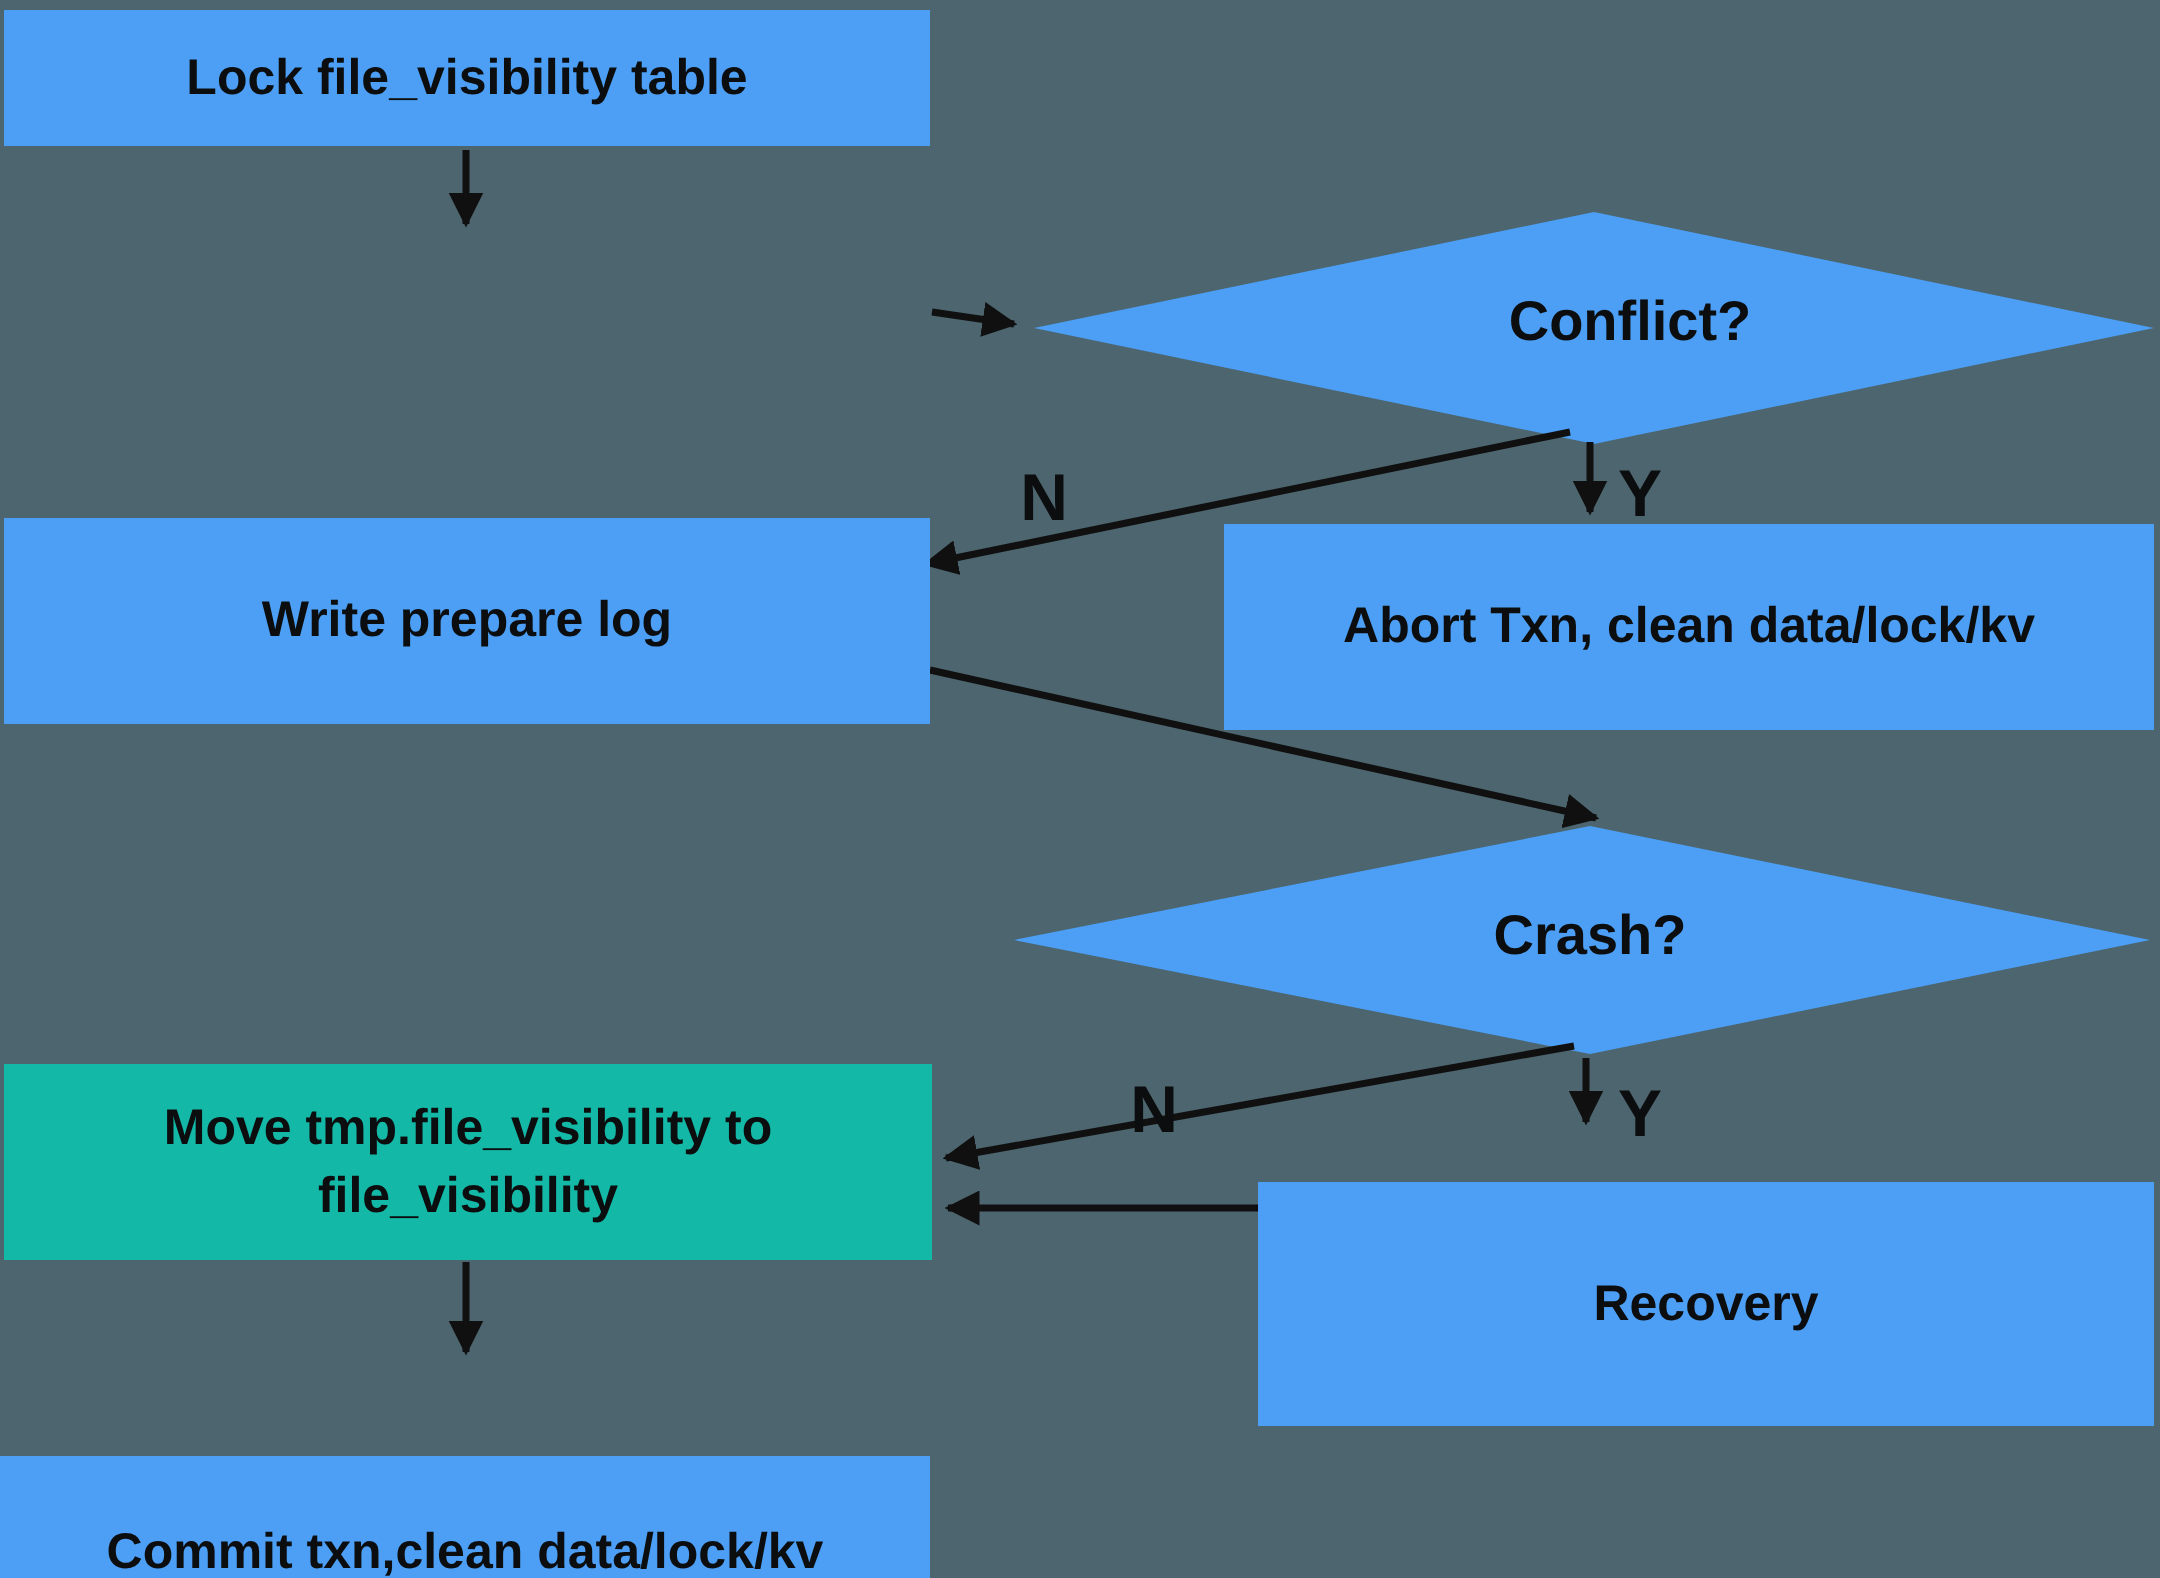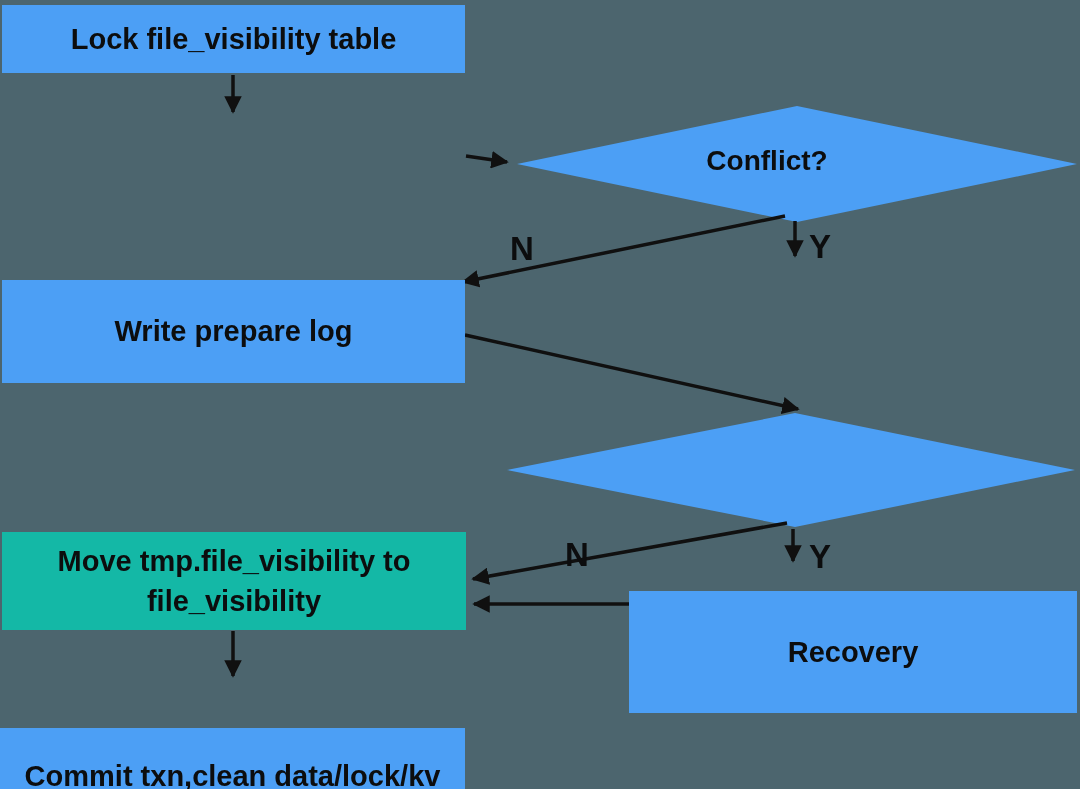--- a/index.html
+++ b/index.html
@@ -20,21 +20,21 @@
     left: 0; top: 0;
     width: 1080px; height: 789px;
   }
   .node {
     position: absolute;
     display: flex;
     align-items: center;
     justify-content: center;
     text-align: center;
     font-weight: 700;
-    font-size: 29px;
+    font-size: 25px;
     line-height: 1.38;
     color: #0c0d0e;
     box-sizing: border-box;
     padding: 0 10px;
   }
   .node-blue { background: #4C9FF5; }
   .node-orange { background: #14b8a6; }
 
   .diamond-label {
     position: absolute;
@@ -53,27 +53,27 @@
     justify-content: center;
     font-weight: 700;
     font-size: 33px;
     color: #0c0d0e;
   }
 
   
   .n-lock     { left: 2px;   top: 5px;   width: 463px; height: 68px;  }
   .n-read     { left: 2px;   top: 118px; width: 463px; height: 102px; }
   .n-abort    { left: 612px; top: 262px; width: 465px; height: 103px; }
-  .n-write    { left: 2px;   top: 280px; width: 463px; height: 103px; }
+  .n-write    { left: 2px;   top: 259px; width: 463px; height: 103px; }
   .n-move     { left: 2px;   top: 532px; width: 464px; height: 98px;  }
   .n-recovery { left: 629px; top: 591px; width: 448px; height: 122px; }
   .n-commit   { left: 0px;   top: 684px; width: 465px; height: 97px; margin-top: 44px;  }
 
   
-  .l-conflict { left: 617px; top: 140px; width: 300px; height: 42px; }
+  .l-conflict { left: 665px; top: 140px; width: 300px; height: 42px; }
   .l-crash    { left: 645px; top: 447px; width: 300px; height: 42px; }
 
   
   .l-y1 { left: 798px; top: 226px; width: 44px; height: 42px; }
   .l-n1 { left: 497px; top: 228px; width: 50px; height: 42px; }
   .l-y2 { left: 798px; top: 536px; width: 44px; height: 42px; }
   .l-n2 { left: 552px; top: 534px; width: 50px; height: 42px; }
 </style>
 </head>
 <body>
@@ -99,37 +99,41 @@
     <line x1="787" y1="523" x2="473" y2="579" stroke="#101010" stroke-width="3.5" marker-end="url(#arrow)"></line>
     <line x1="629" y1="604" x2="474" y2="604" stroke="#101010" stroke-width="3.5" marker-end="url(#arrow)"></line>
     <line x1="233" y1="631" x2="233" y2="676" stroke="#101010" stroke-width="3.5" marker-end="url(#arrow)"></line>
   </svg>
 
   <div class="node node-blue n-lock">
     <span>Lock file_visibility table</span>
   </div>
 
 
+  <div class="node node-blue n-abort">
+    <span>Abort Txn, clean data/lock/kv</span>
+  </div>
 
   <div class="node node-blue n-write">
     <span>Write prepare log</span>
   </div>
 
   <div class="node node-orange n-move">
     <span>Move tmp.file_visibility to file_visibility</span>
   </div>
 
   <div class="node node-blue n-recovery">
     <span>Recovery</span>
   </div>
 
   <div class="node node-blue n-commit">
     <span>Commit txn,clean data/lock/kv</span>
   </div>
 
   <div class="diamond-label l-conflict">Conflict?</div>
+  <div class="diamond-label l-crash">Crash?</div>
 
   <div class="edge-label l-y1">Y</div>
   <div class="edge-label l-n1">N</div>
   <div class="edge-label l-y2">Y</div>
   <div class="edge-label l-n2">N</div>
 
 </div>
 
 </body></html>

